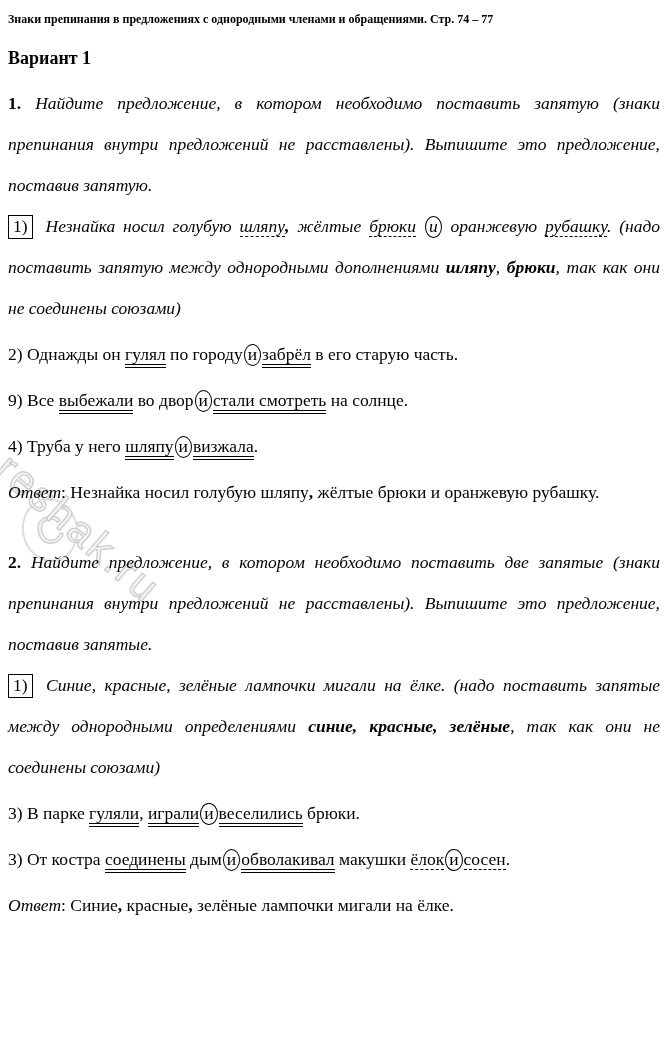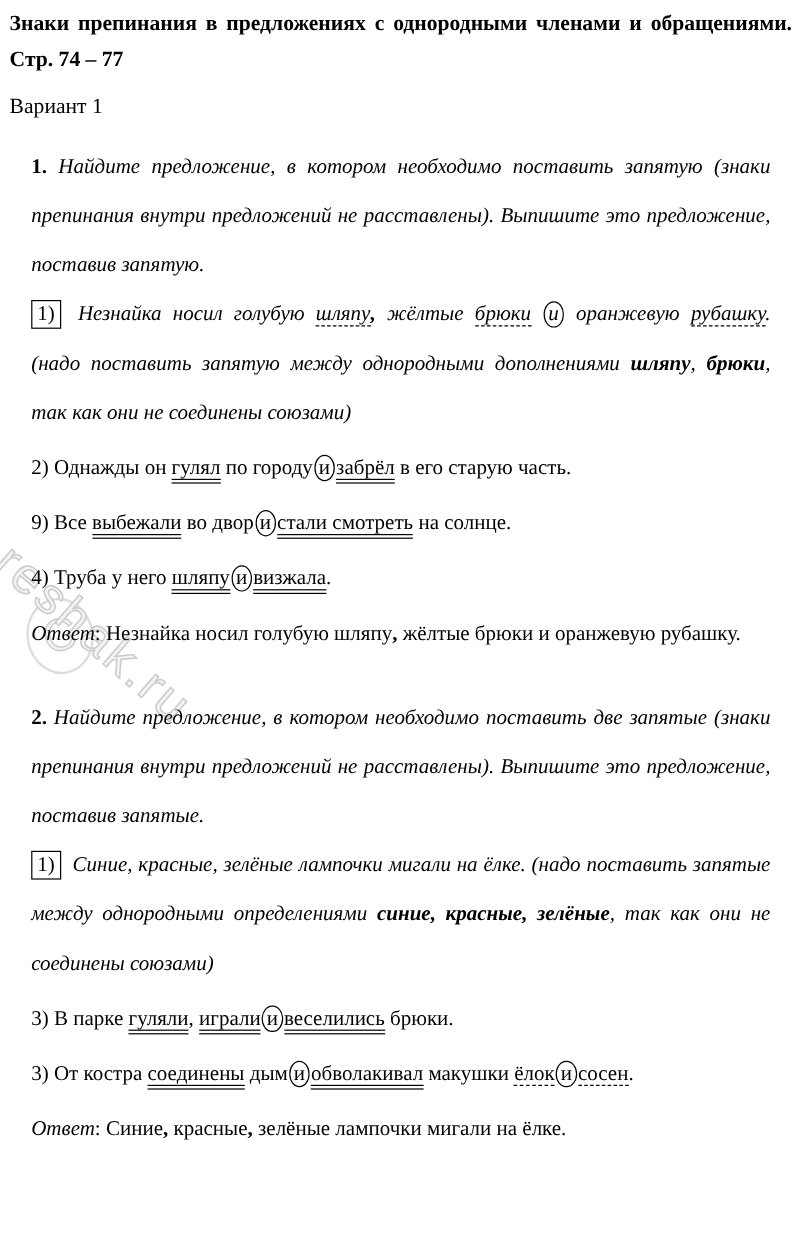--- a/index.html
+++ b/index.html
@@ -2,26 +2,26 @@
 <html lang="ru"><head>
 <meta charset="utf-8">
 <style>
   html,body{margin:0;padding:0;background:#fff;}
   body{
     width:669px;height:1042px;overflow:hidden;position:relative;
     color:#000;font-family:"Liberation Serif","DejaVu Serif",serif;
     font-size:17.5px;
   }
   .content{position:relative;z-index:1;padding:4px 9px 0 8px;}
-  .title{font-weight:bold;font-size:18px;line-height:30px;text-align:justify;margin:0 0 13px;}
-  .variant{font-weight:normal;font-size:18px;line-height:23px;margin:0 0 13px;}
+  .title{font-weight:bold;font-size:12px;line-height:30px;text-align:justify;margin:0 0 13px;}
+  .variant{font-weight:bold;font-size:18px;line-height:23px;margin:0 0 13px;}
   .para{line-height:41px;margin:0;}
   .just{text-align:justify;}
   .opt{margin:0 0 5px;}
-  .task{margin:18px;}
+  .task{margin:0;}
   .task-2{margin-top:29px;}
   
   .i{font-style:italic;}
   .b{font-weight:bold;}
   .bi{font-weight:bold;font-style:italic;}
   .ud{border-bottom:1.5px dashed #000;}
   .uu{border-bottom:4px double #000;}
   .uw{text-decoration-style:wavy;text-decoration-thickness:1px;text-underline-offset:3px;}
   .circ{
     display:inline-block;border:1.4px solid #000;border-radius:50%;

